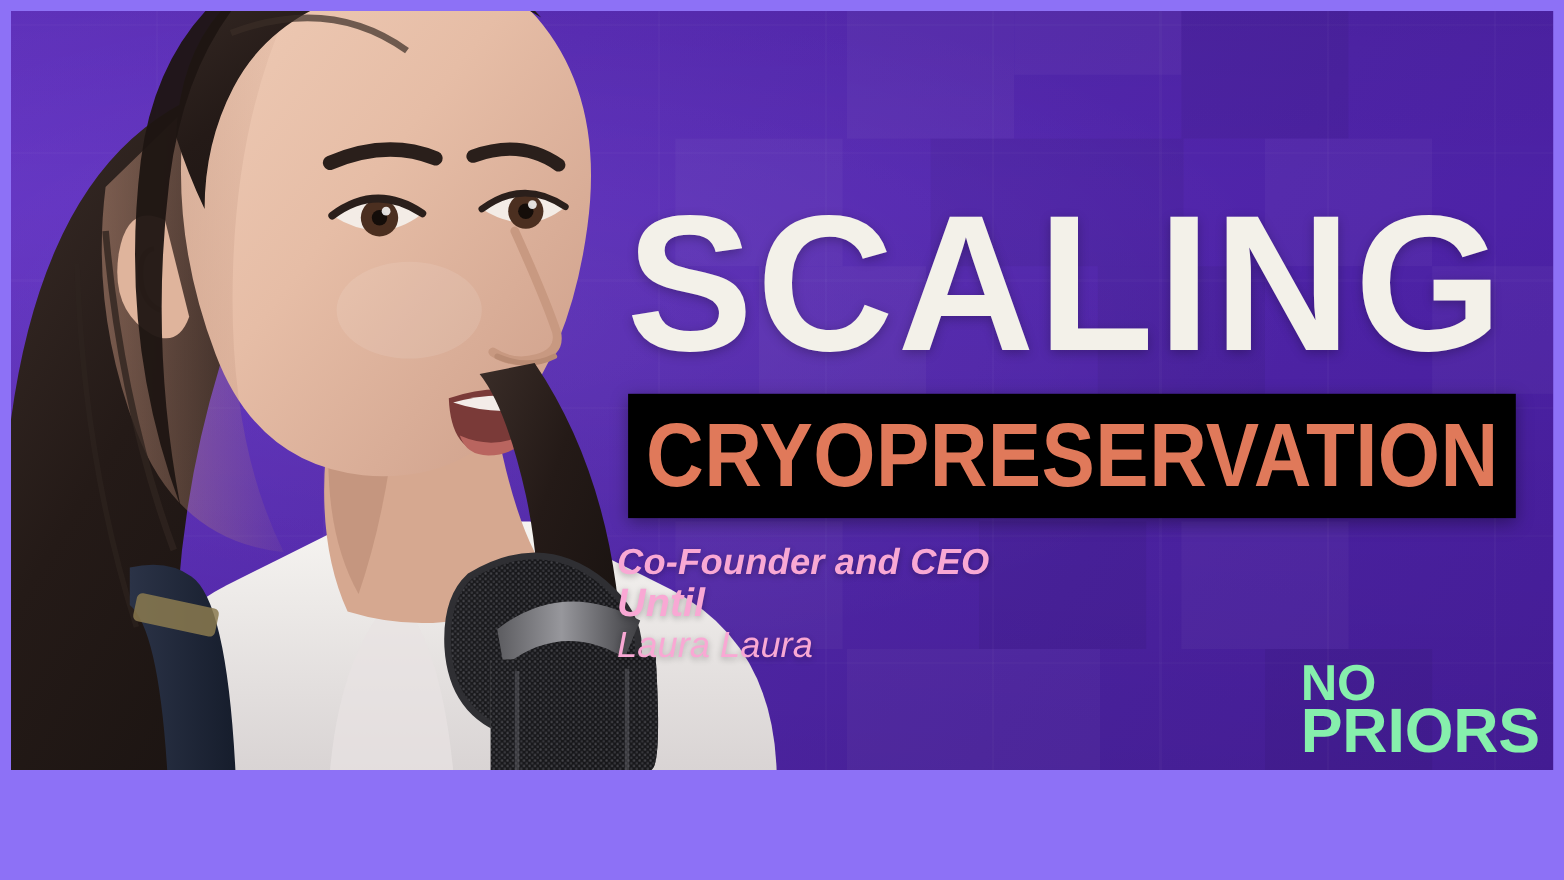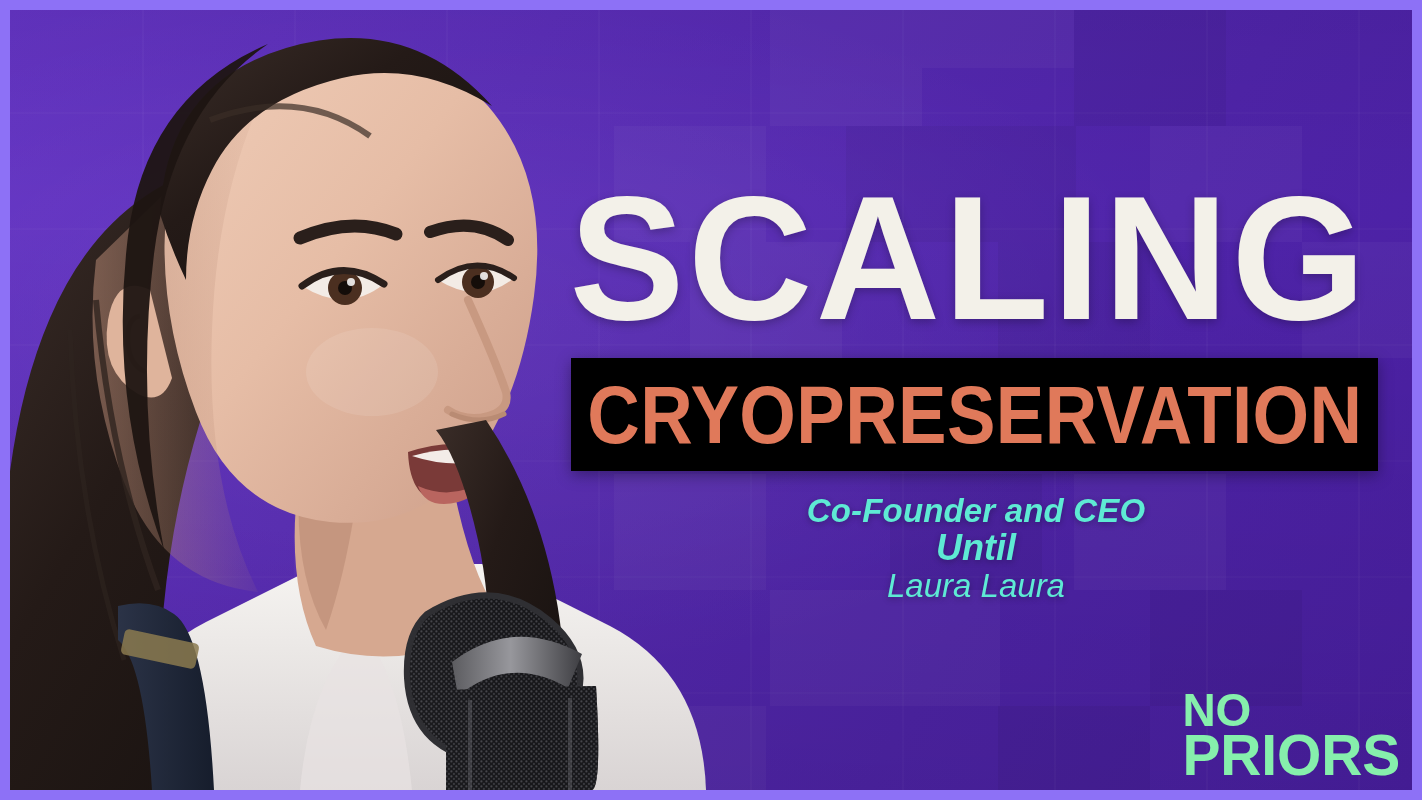--- a/index.html
+++ b/index.html
@@ -22,21 +22,21 @@
     position:absolute;
     inset:0;
     background:#8d71f6;
     pointer-events:none;
   }
 
   
   #canvas {
     position:absolute;
     left:10px; top:10px;
-    width:1402px; height:780px;
+    width:1402px; height:690px;
     overflow:hidden;
     background:#5528b0;
   }
 
   
   #bg-base {
     position:absolute; inset:0;
     background:
       linear-gradient(118deg,#6434c4 0%,#5a2cb8 30%,#4f24a9 70%,#4a1fa3 100%);
   }
@@ -117,22 +117,22 @@
     line-height:1;
     transform:scaleX(1.02);
   }
 
   
   #credit {
     position:absolute;
     left:551px;
     top:483px;
     width:830px;
-    text-align:center;
-    color:#5eead4;
+    text-align:left;
+    color:#f9a8d4;
     text-shadow:0 2px 6px rgba(0,0,0,.28);
   }
   #credit-role {
     font-size:33px;
     font-weight:700;
     font-style:italic;
     line-height:1.12;
     letter-spacing:.005em;
   }
   #credit-company {

